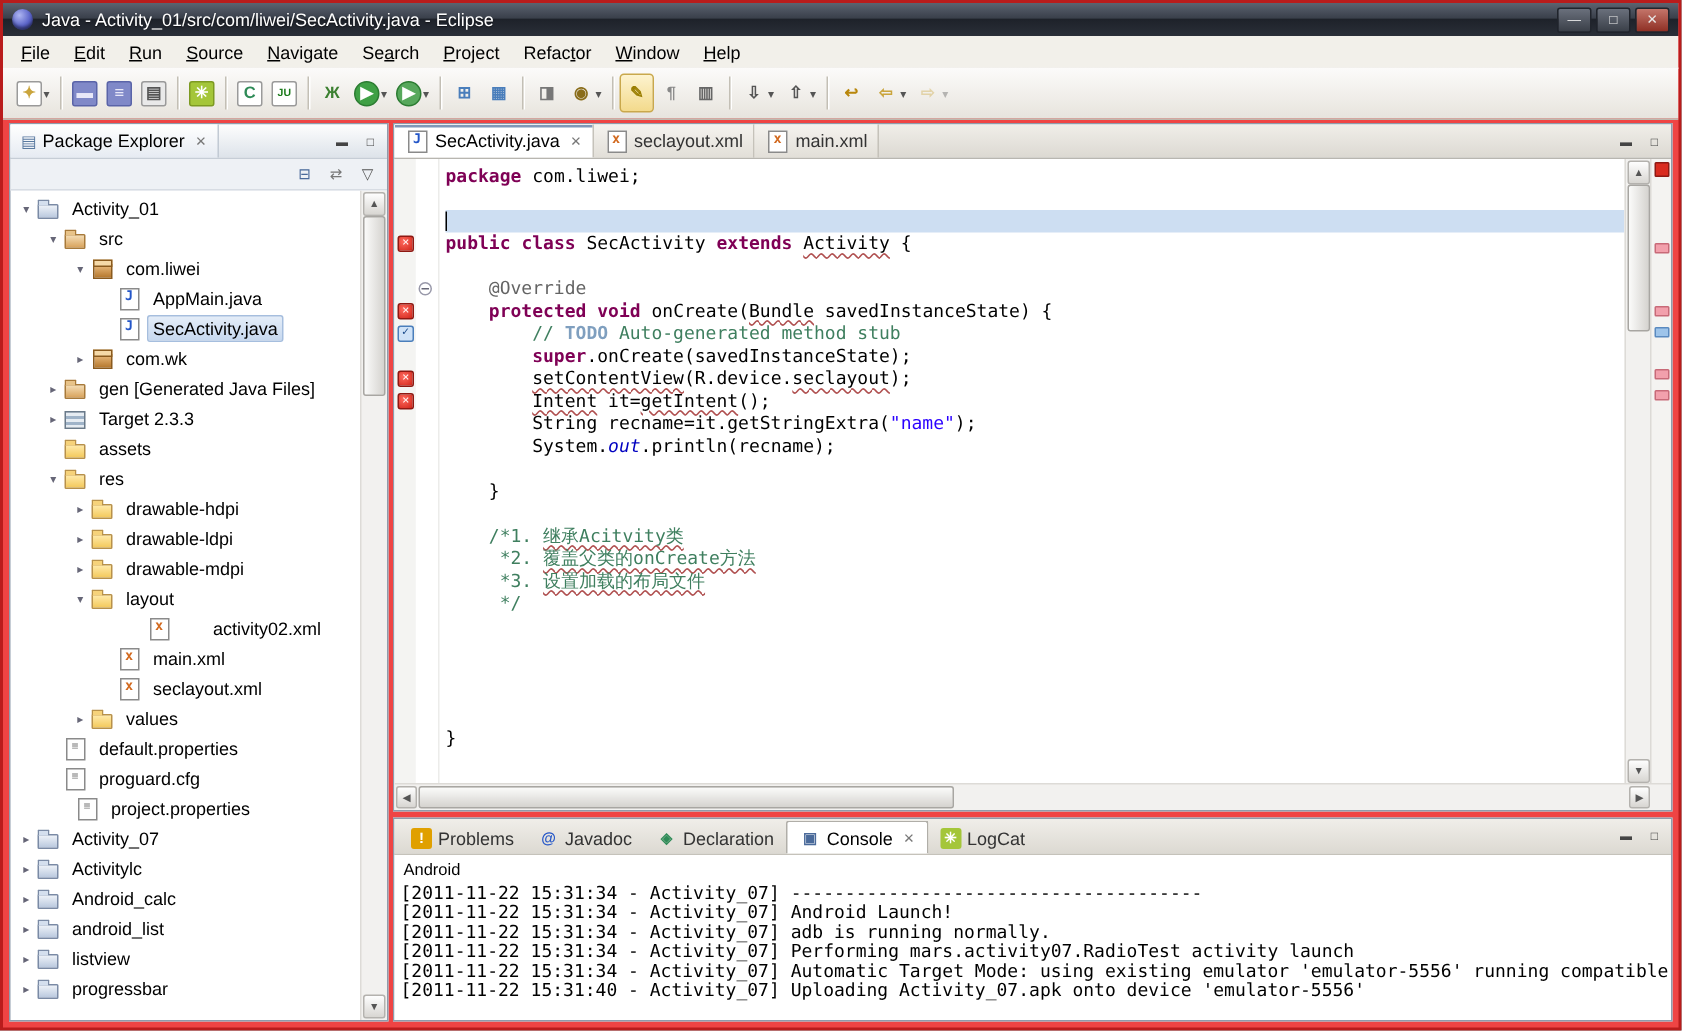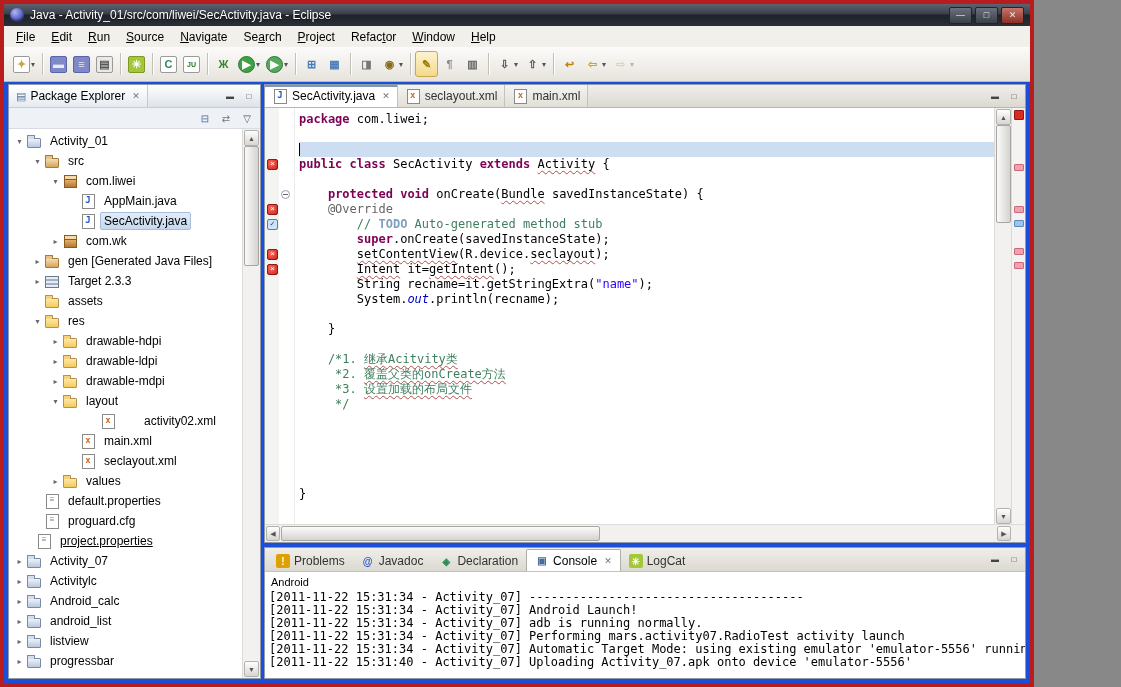--- a/index.html
+++ b/index.html
@@ -1,16 +1,16 @@
 <!DOCTYPE html>
 <html><head>
 <meta charset="utf-8">
 <style>
   html,body{margin:0;padding:0;background:#888;}
-  #window{position:relative;width:1034px;height:687px;background:#1d4ed8;border:4px solid #b91c1c;
+  #window{position:relative;width:1121px;height:687px;background:#ef4444;border:2px solid #b91c1c;
     overflow:hidden;font-family:"Liberation Sans",sans-serif;font-size:12px;color:#000;box-sizing:border-box}
   
   #titlebar{position:absolute;left:0;top:0;right:0;height:22px;display:flex;align-items:center;padding:0 6px;
     background:linear-gradient(180deg,#5c6370 0%,#3a404b 45%,#1e222a 50%,#2a2f38 100%);color:#fff;}
   #app-icon{width:14px;height:14px;border-radius:50%;margin-right:6px;flex:none;
     background:radial-gradient(circle at 35% 30%,#aeb6f2,#5a63c8 55%,#2e3480);box-shadow:inset 0 -2px 2px rgba(0,0,0,.4)}
   #title-text{flex:1;font-size:12px;text-shadow:0 1px 1px rgba(0,0,0,.6);white-space:nowrap;overflow:hidden}
   .winbtn{width:21px;height:15px;margin-left:3px;display:flex;align-items:center;justify-content:center;
     font-size:9px;color:#e8e8e8;background:linear-gradient(#6a707c,#3a3f48);border:1px solid #20242c;border-radius:2px}
   .winbtn.close{background:linear-gradient(#c4756a,#8e2f24)}
@@ -357,21 +357,21 @@
           <div class="tree-row" style="padding-left: 22px;">
             <span class="tw"></span>
             <span class="ti propfile"></span>
             <span class="tl">default.properties</span>
           </div>
           <div class="tree-row" style="padding-left: 22px;">
             <span class="tw"></span>
             <span class="ti propfile"></span>
             <span class="tl">proguard.cfg</span>
           </div>
-          <div class="tree-row" style="padding-left: 14px; text-decoration: underline;">
+          <div class="tree-row" style="padding-left: 30px;">
             <span class="tw"></span>
             <span class="ti propfile"></span>
             <span class="tl">project.properties</span>
           </div>
           <div class="tree-row" style="padding-left: 4px;">
             <span class="tw">▸</span>
             <span class="ti project"></span>
             <span class="tl">Activity_07</span>
           </div>
           <div class="tree-row" style="padding-left: 4px;">
@@ -439,22 +439,22 @@
         </div>
       <div id="foldm">
           <div class="fold" style="top: 82px;"></div>
         </div>
       <div id="code">
           <div class="cl"><span class="tok-k">package</span><span class="tok-p"> com.liwei;</span></div>
           <div class="cl"></div>
           <div class="cl cur"></div>
           <div class="cl"><span class="tok-k">public</span><span class="tok-p"> </span><span class="tok-k">class</span><span class="tok-p"> SecActivity </span><span class="tok-k">extends</span><span class="tok-p"> </span><span class="tok-p sq">Activity</span><span class="tok-p"> {</span></div>
           <div class="cl"></div>
+          <div class="cl"><span class="tok-a">    @Override</span></div>
           <div class="cl"><span class="tok-p">    </span><span class="tok-k">protected</span><span class="tok-p"> </span><span class="tok-k">void</span><span class="tok-p"> onCreate(</span><span class="tok-p sq">Bundle</span><span class="tok-p"> savedInstanceState) {</span></div>
-          <div class="cl"><span class="tok-a">    @Override</span></div>
           <div class="cl"><span class="tok-p">        </span><span class="tok-c">// </span><span class="tok-t">TODO</span><span class="tok-c"> Auto-generated method stub</span></div>
           <div class="cl"><span class="tok-p">        </span><span class="tok-k">super</span><span class="tok-p">.onCreate(savedInstanceState);</span></div>
           <div class="cl"><span class="tok-p">        </span><span class="tok-p sq">setContentView</span><span class="tok-p">(R.device.</span><span class="tok-p sq">seclayout</span><span class="tok-p">);</span></div>
           <div class="cl"><span class="tok-p">        </span><span class="tok-p sq">Intent</span><span class="tok-p"> it=</span><span class="tok-p sq">getIntent</span><span class="tok-p">();</span></div>
           <div class="cl"><span class="tok-p">        String recname=it.getStringExtra(</span><span class="tok-s">"name"</span><span class="tok-p">);</span></div>
           <div class="cl"><span class="tok-p">        System.</span><span class="tok-f">out</span><span class="tok-p">.println(recname);</span></div>
           <div class="cl"></div>
           <div class="cl"><span class="tok-p">    }</span></div>
           <div class="cl"></div>
           <div class="cl"><span class="tok-c">    /*1. </span><span class="tok-c sq">继承Acitvity类</span></div>

